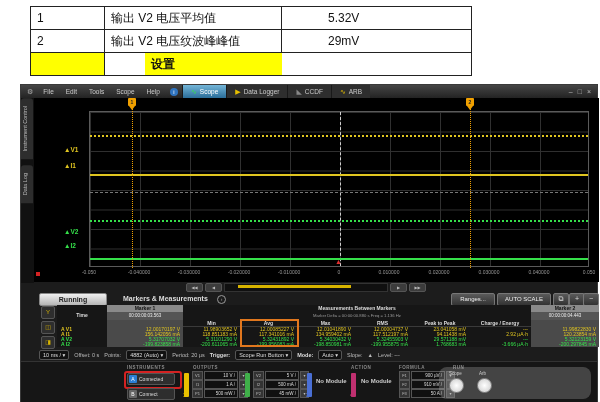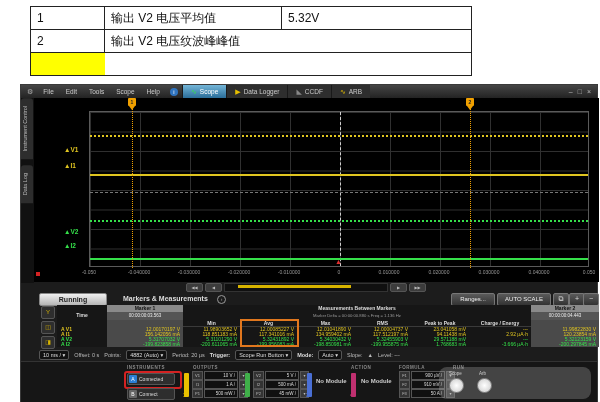--- a/index.html
+++ b/index.html
@@ -2,21 +2,21 @@
 <html><head>
 <meta charset="utf-8">
 <style>
   html,body{margin:0;padding:0;}
   body{width:600px;height:402px;background:#ffffff;position:relative;overflow:hidden;
        font-family:"Liberation Sans",sans-serif;}
   
   .report{position:absolute;left:30px;top:6px;width:440px;border:1px solid #222;border-bottom:none;}
   .report .r{display:grid;grid-template-columns:74px 177px 187px;border-bottom:1px solid #222;}
   .report .c{border-right:1px solid #222;padding:3px 6px;font-size:12px;color:#111;height:16px;line-height:16px;}
-  .report .c:last-child{border-right:none;}
+  .report .c:last-child{border-right:none;margin-left:40px;}
   .report .hl{background:#ffff00;font-weight:bold;}
   
   .win{position:absolute;left:20px;top:84px;width:578px;height:318px;background:#1c1c1c;border:1px solid #3a3a3a;box-sizing:border-box;}
   .menubar{position:absolute;left:0;top:0;width:100%;height:13px;background:linear-gradient(#454545,#232323);display:flex;align-items:center;font-size:6.5px;color:#ccc;}
   .mi{padding:0 6px;cursor:default;}
   .gear{color:#aaa;font-size:7px;padding:0 4px 0 6px;}
   .info{width:8px;height:8px;border-radius:50%;background:#2f74c0;color:#fff;font-size:6px;text-align:center;line-height:8px;margin:0 4px;}
   .vtab{height:13px;display:flex;align-items:center;gap:3px;padding:0 8px;background:#2e2e2e;border-left:1px solid #191919;font-size:6.5px;color:#ccc;}
   .vtab.active{background:linear-gradient(#74b6d8,#2a6d99);color:#fff;}
   .ticon{font-size:7px;}
@@ -99,23 +99,25 @@
 
 <div class="report">
   <div class="r">
     <div class="c">1</div>
     <div class="c">输出 V2 电压平均值</div>
     <div class="c">5.32V</div>
   </div>
   <div class="r">
     <div class="c">2</div>
     <div class="c">输出 V2 电压纹波峰峰值</div>
+    <div class="c">29mV</div>
   </div>
   <div class="r">
     <div class="c hl"></div>
+    <div class="c hl">设置</div>
   </div>
 </div>
 
 <div class="win">
 
   <div class="menubar">
     <span class="gear">⚙</span>
     <span class="mi">File</span>
     <span class="mi">Edit</span>
     <span class="mi">Tools</span>

